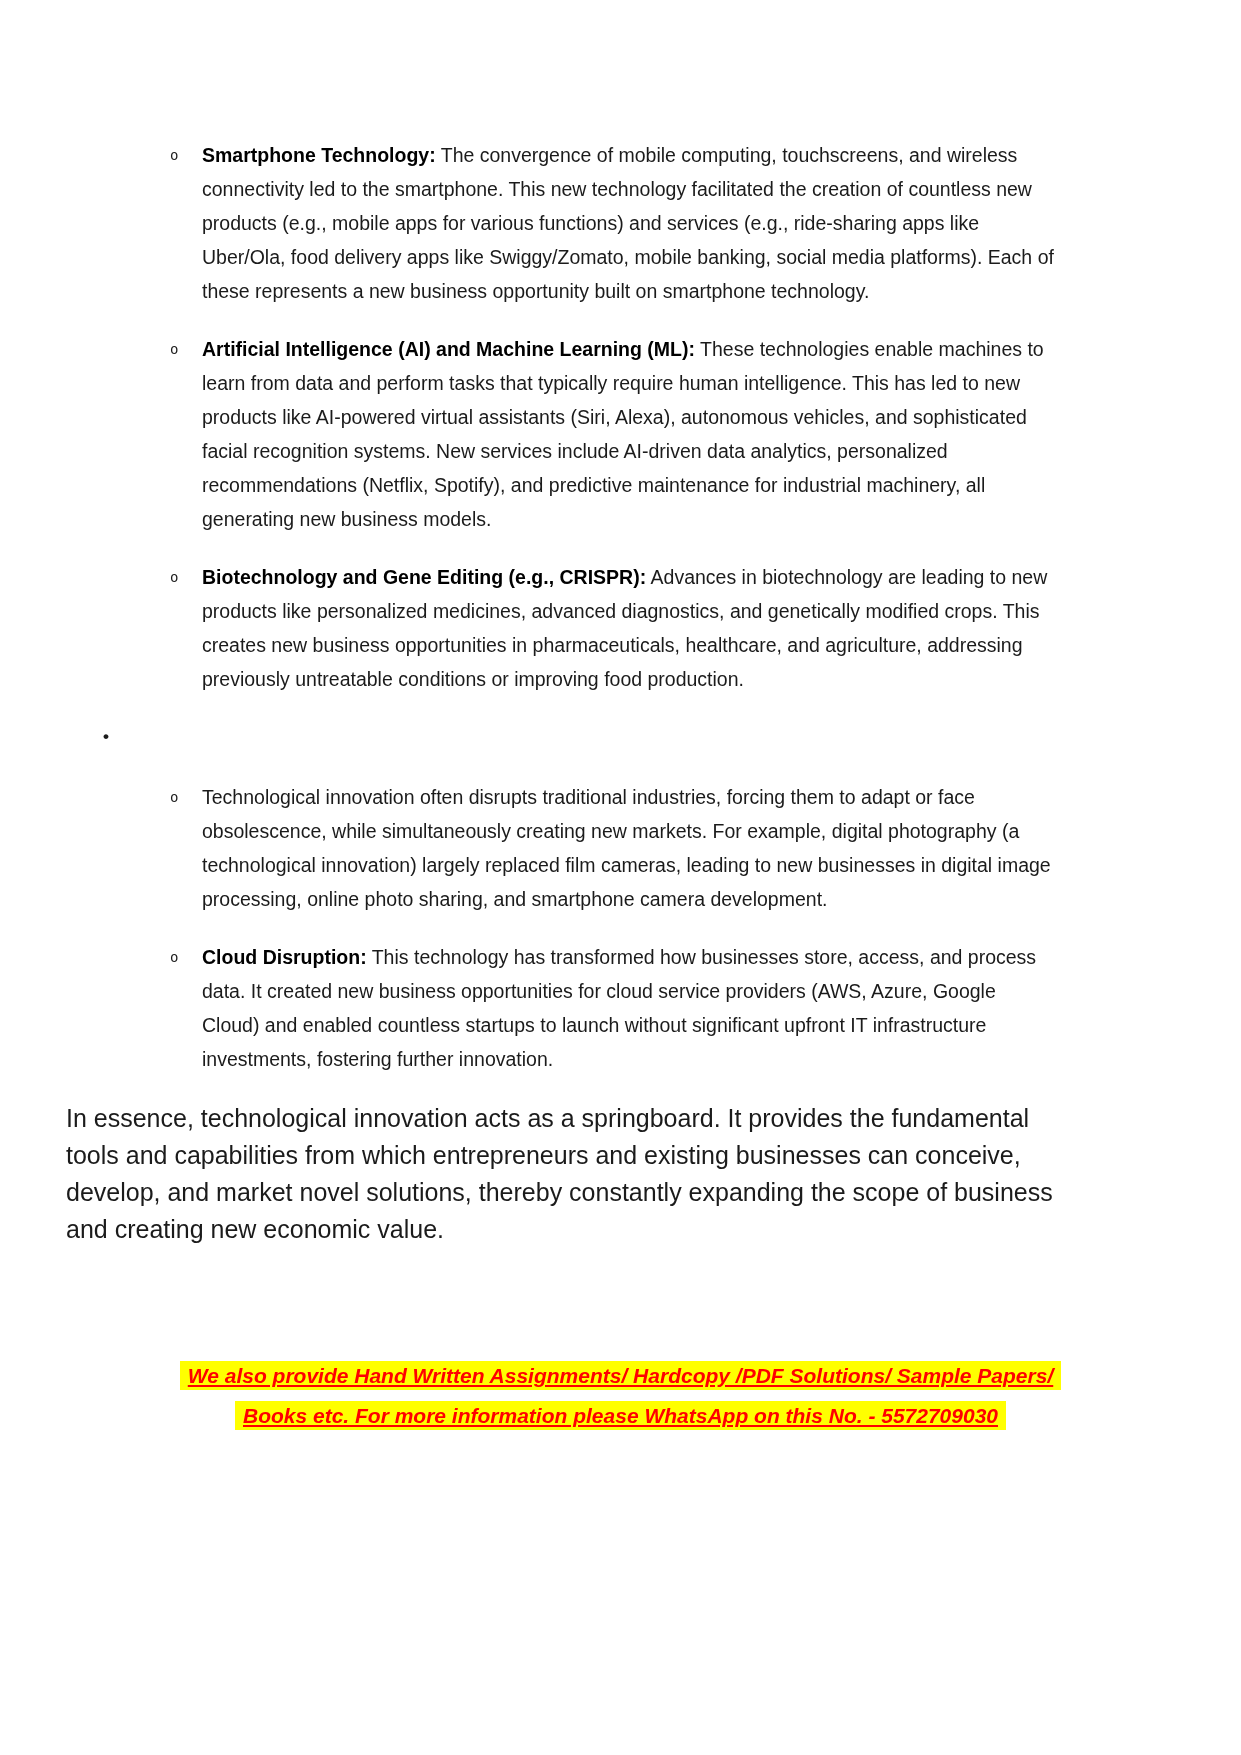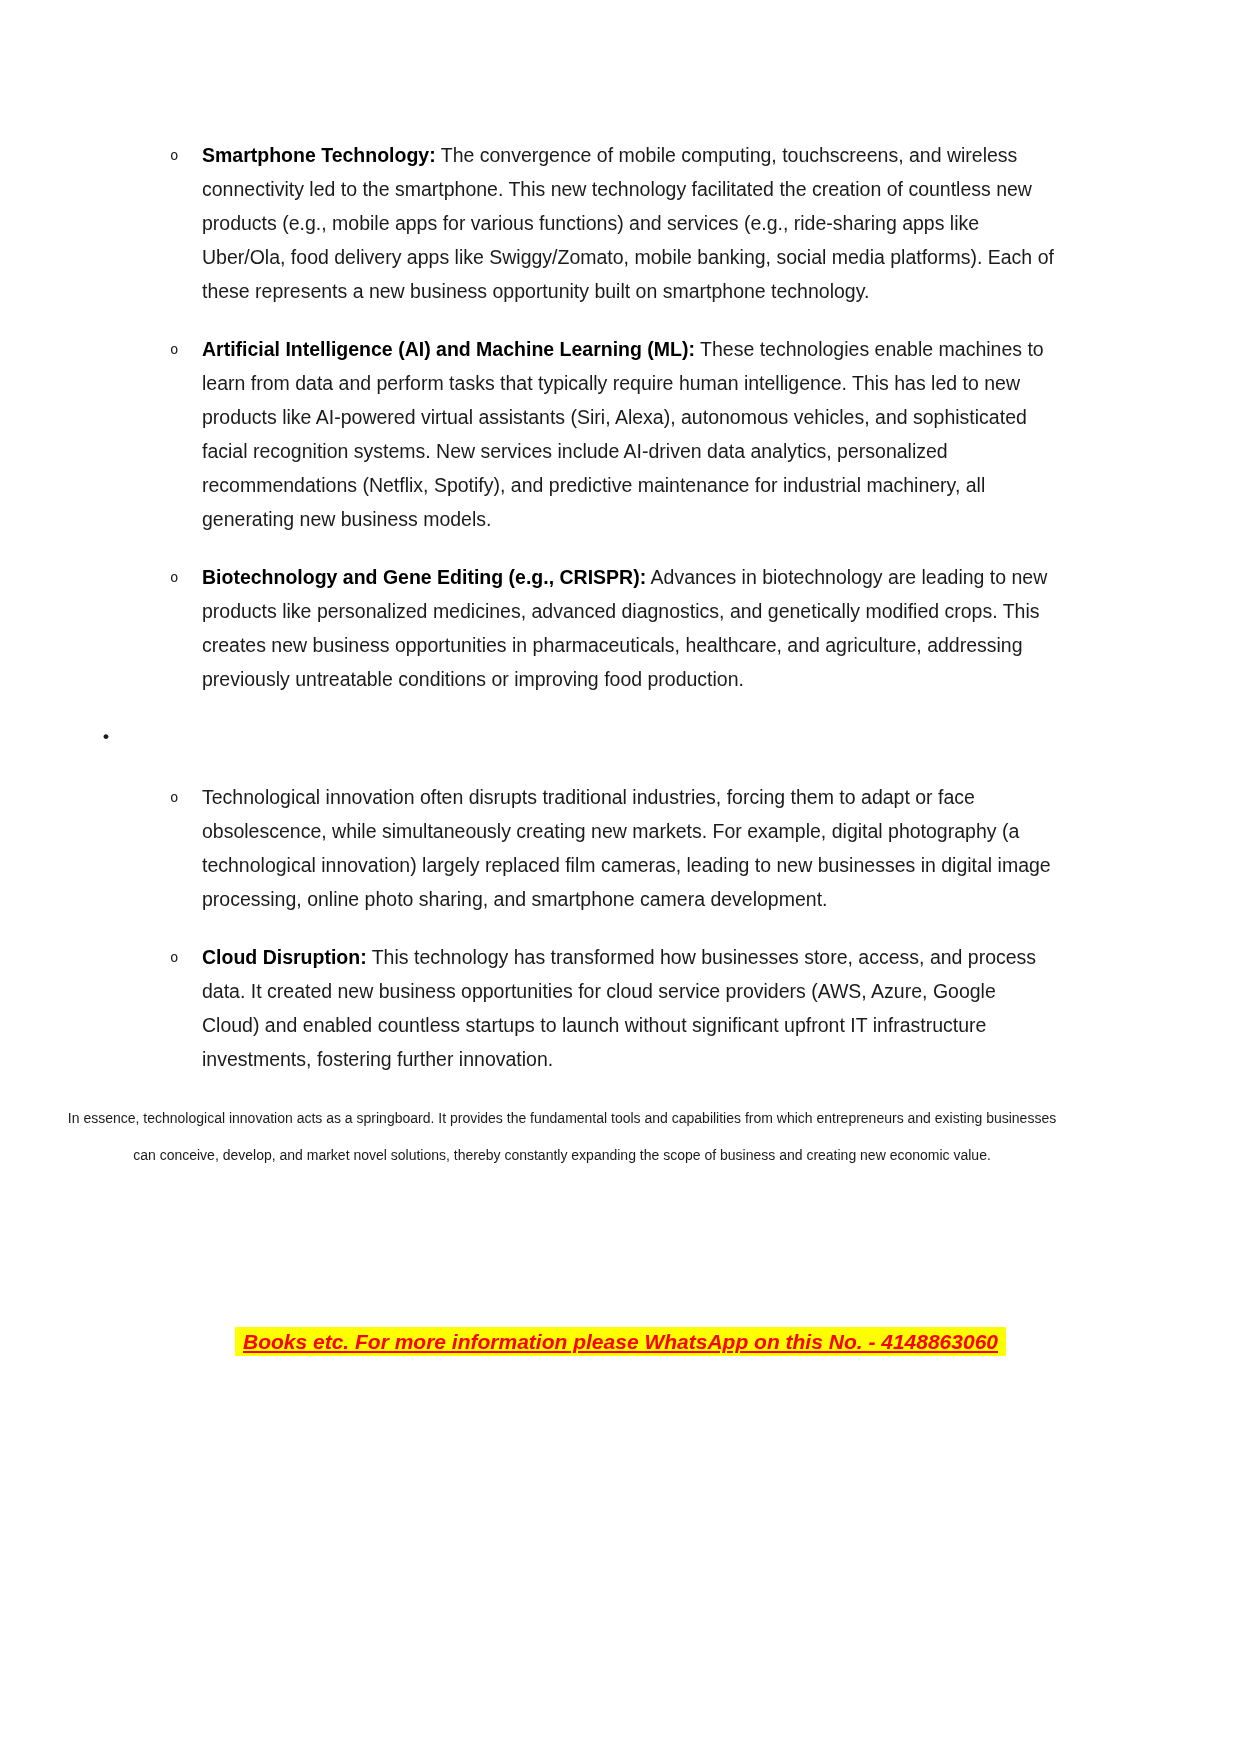--- a/index.html
+++ b/index.html
@@ -50,23 +50,22 @@
     margin-left: 37px;
     font-size: 17px;
     line-height: 34px;
   }
 
   .lead { font-weight: bold; color: #000; text-align: right; }
 
   .closing {
     margin-top: 12px;
     width: 992px;
-    font-size: 14px;
+    font-size: 25px;
     line-height: 37px;
-    text-align: center;
   }
 
   .footer {
     margin-top: 108px;
     width: 100%;
     text-align: center;
     font-size: 21px;
     line-height: 40px;
   }
   .footer .hl {
@@ -111,16 +110,16 @@
     <div class="sub-item">
       <span class="marker">o</span>
       <div class="itext"><span class="lead">Cloud Disruption:</span><span> This technology has transformed how businesses store, access, and process data. It created new business opportunities for cloud service providers (AWS, Azure, Google Cloud) and enabled countless startups to launch without significant upfront IT infrastructure investments, fostering further innovation.</span></div>
     </div>
 
     <p class="closing">In essence, technological innovation acts as a springboard. It provides the fundamental tools and capabilities from which entrepreneurs and existing businesses can conceive, develop, and market novel solutions, thereby constantly expanding the scope of business and creating new economic value.</p>
 
   </div>
 
   <div class="footer">
-    <br>
-    <span class="hl">Books etc. For more information please WhatsApp on this No. - 4148863060</span>
+    <span class="hl">We also provide Hand Written Assignments/ Hardcopy /PDF Solutions/ Sample Papers/</span><br>
+    <span class="hl">Books etc. For more information please WhatsApp on this No. - 5572709030</span>
   </div>
 </div>
 
 </body></html>

